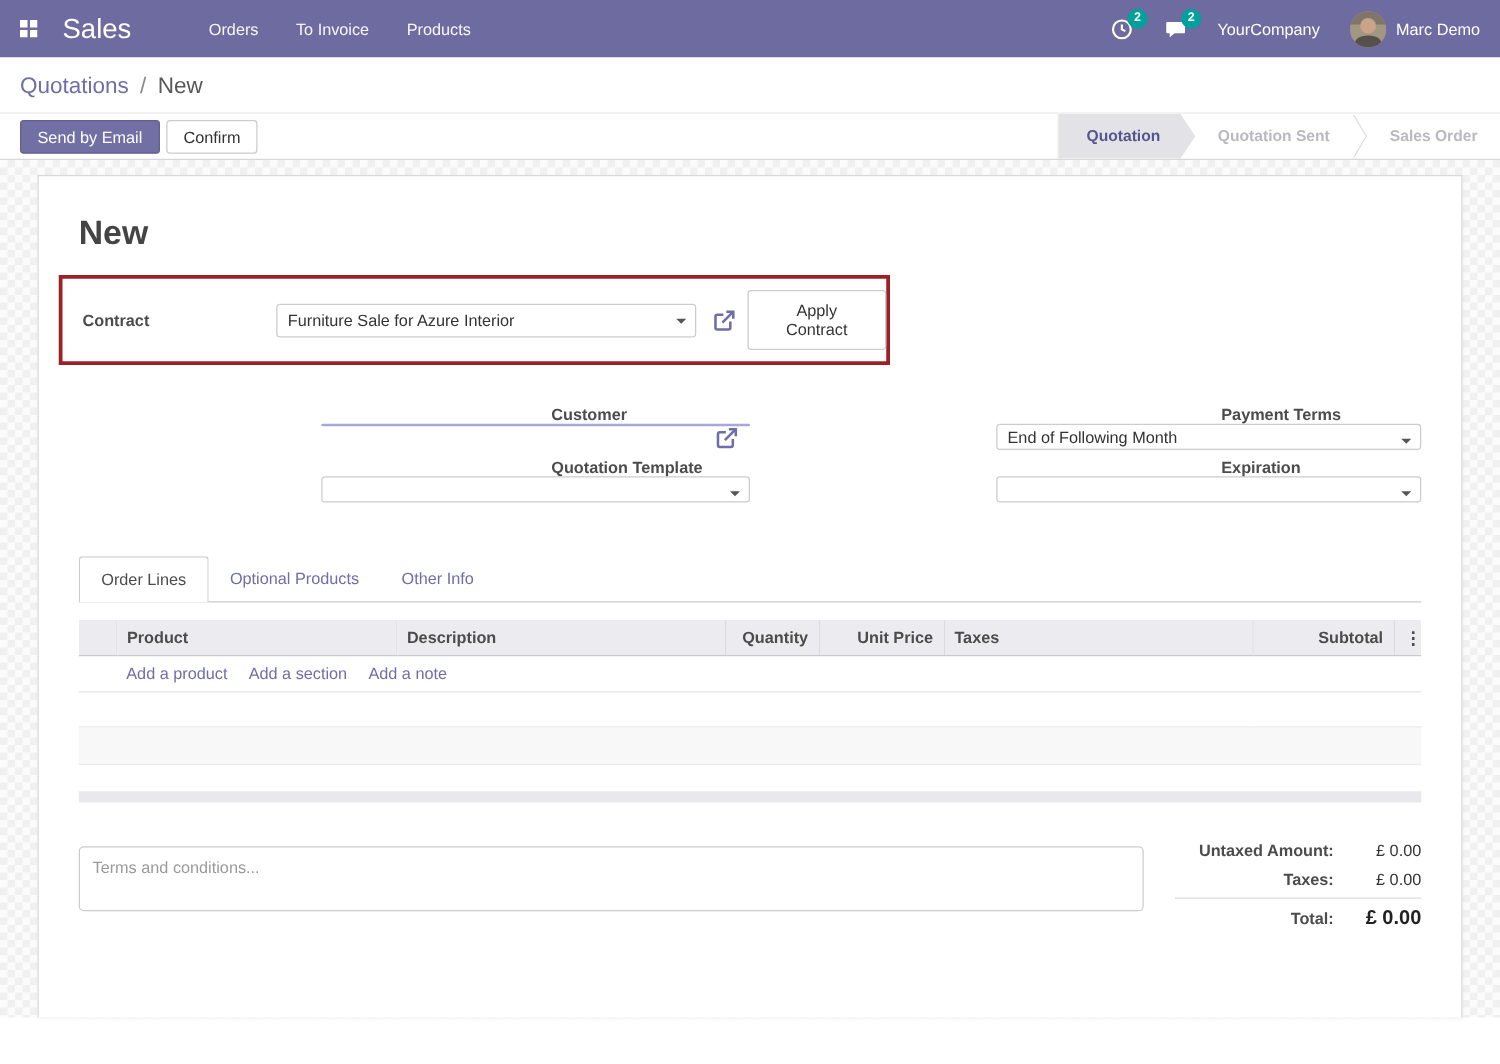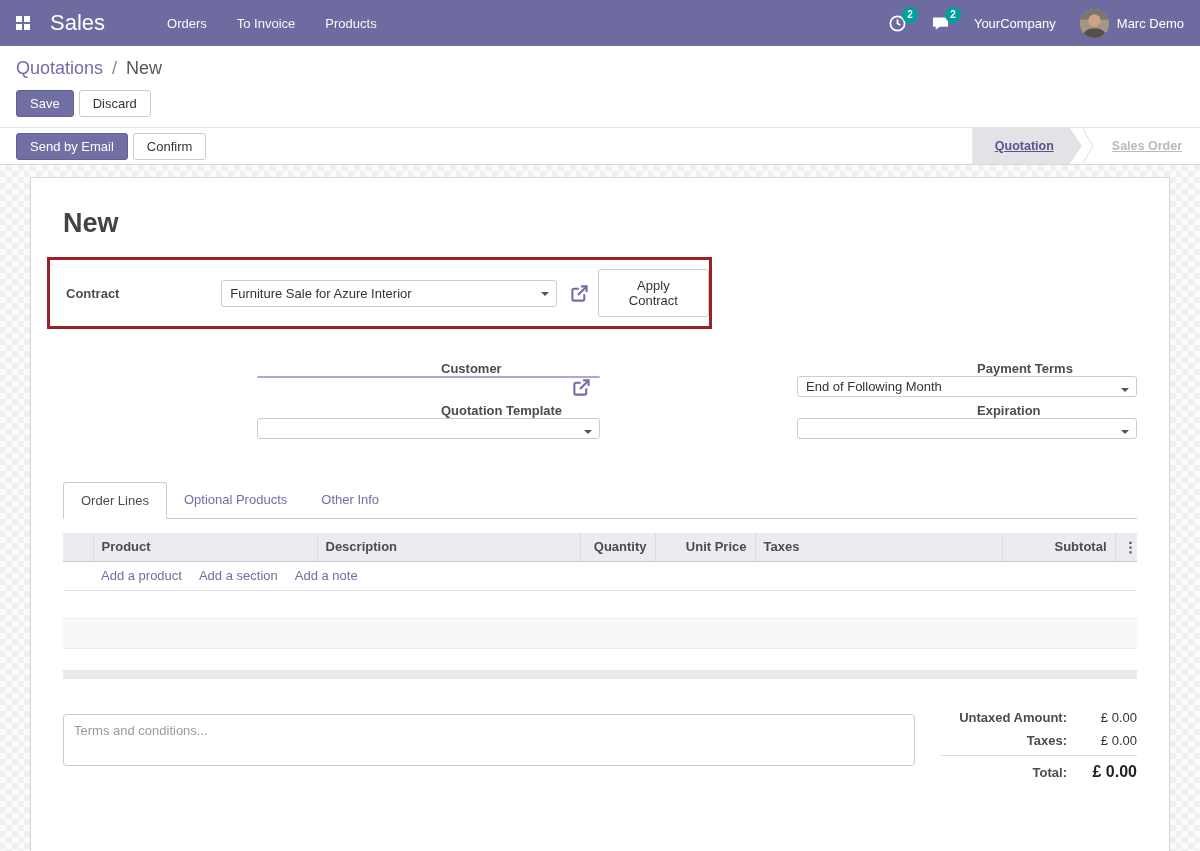--- a/index.html
+++ b/index.html
@@ -43,21 +43,21 @@
   .btn-primary { background:#716fa3; border-color:#615f8e; color:#fff; }
   
   .action-bar {
     height:37px; background:#fff; border-bottom:1px solid #d8d8d8;
     display:flex; align-items:center; justify-content:space-between; padding-left:16px;
   }
   .ab-left { display:flex; gap:5px; }
   .statusbar { display:flex; align-items:stretch; height:36px; border-left:1px solid #e8e8e8; }
   .sb-step {
     display:flex; align-items:center; font-size:12.5px; font-weight:bold;
-    color:#b9b9bf; padding:0 18px; cursor:pointer; white-space:nowrap;text-decoration:underline;
+    color:#b9b9bf; padding:0 18px; cursor:pointer; white-space:nowrap;
   }
   .sb-step.active {
     background:#e2e2e7; color:#56558e; padding:0 28px 0 22px;
     clip-path:polygon(0 0, calc(100% - 12px) 0, 100% 50%, calc(100% - 12px) 100%, 0 100%);
   }
   .sb-sep { display:flex; align-items:center; }
   
   .content {
     height:686px; padding:12px 30px 0;
     background-color:#fbfbfb;
@@ -191,33 +191,30 @@
     </div>
   </div>
 </div>
 
 <div class="control-panel">
   <div class="breadcrumb">
     <span class="parent">Quotations</span>
     <span class="sep">/</span>
     <span class="current">New</span>
   </div>
-  <div class="cp-buttons">
-    <button class="btn btn-primary">Save</button>
-    <button class="btn">Discard</button>
-  </div>
 </div>
 
 <div class="action-bar">
   <div class="ab-left">
     <button class="btn btn-primary">Send by Email</button>
     <button class="btn">Confirm</button>
   </div>
   <div class="statusbar">
     <div class="sb-step active">Quotation</div>
+    <div class="sb-step">Quotation Sent</div>
     <div class="sb-sep">
       <svg width="12" height="34">
           <path d="M1 0 L11 17 L1 34" stroke="#dcdcdc" fill="none"></path>
         </svg>
     </div>
     <div class="sb-step">Sales Order</div>
   </div>
 </div>
 
 <div class="content">

